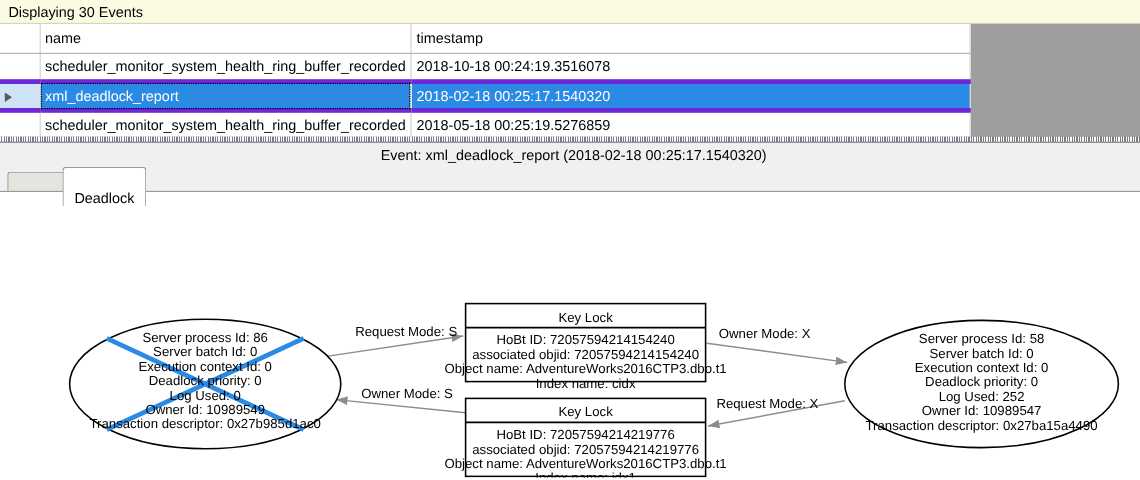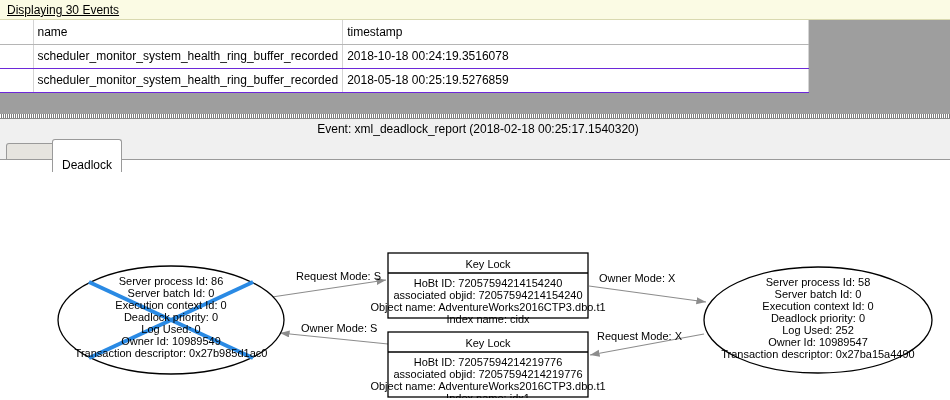--- a/index.html
+++ b/index.html
@@ -9,34 +9,33 @@
     font-size:12px;color:#000;background:#fff;
   }
   .app{position:relative;width:950px;height:400px;}
 
   
   .banner{
     height:20px;line-height:20px;
     background:#fbfbe4;border-bottom:1px solid #d9d9b0;
     padding-left:7px;font-size:12px;color:#000;
     box-sizing:border-box;
-    text-decoration:underline;
   }
 
   
   .grid-wrap{
     position:relative;height:99px;background:#9e9e9e;
     border-bottom:1px solid #8a8a8a;box-sizing:border-box;
   }
   table.grid{
     border-collapse:collapse;background:#fff;table-layout:fixed;
     border-spacing:0;
   }
   table.grid td,table.grid th{
-    border-right:1px solid #d4d4d4;border-bottom:1px solid #6d28d9;
+    border-right:1px solid #d4d4d4;border-bottom:4px solid #6d28d9;
     padding:0 4px;height:24px;font-weight:normal;font-size:12px;
     text-align:left;white-space:nowrap;overflow:hidden;
     background:#fff;box-sizing:border-box;
   }
   table.grid th{border-bottom:1px solid #b5b5b5;}
   col.c-sel{width:33px;}
   col.c-name{width:276px;}
   col.c-ts{width:466px;}
   td.rowhdr,th.rowhdr{background:#fff;text-align:center;padding:0;}
   tr.selected td{background:#2a8ae4;color:#fff;}
@@ -108,20 +107,27 @@
           <th>name</th>
           <th>timestamp</th>
         </tr>
       </thead>
       <tbody>
         <tr>
           <td class="rowhdr"></td>
           <td>scheduler_monitor_system_health_ring_buffer_recorded</td>
           <td>2018-10-18 00:24:19.3516078</td>
         </tr>
+        <tr class="selected">
+          <td class="rowhdr">
+            <span class="tri"></span>
+          </td>
+          <td class="cell-focus">xml_deadlock_report</td>
+          <td>2018-02-18 00:25:17.1540320</td>
+        </tr>
         <tr>
           <td class="rowhdr"></td>
           <td>scheduler_monitor_system_health_ring_buffer_recorded</td>
           <td>2018-05-18 00:25:19.5276859</td>
         </tr>
       </tbody>
     </table>
     <div class="grid-hatch"></div>
   </div>
 

